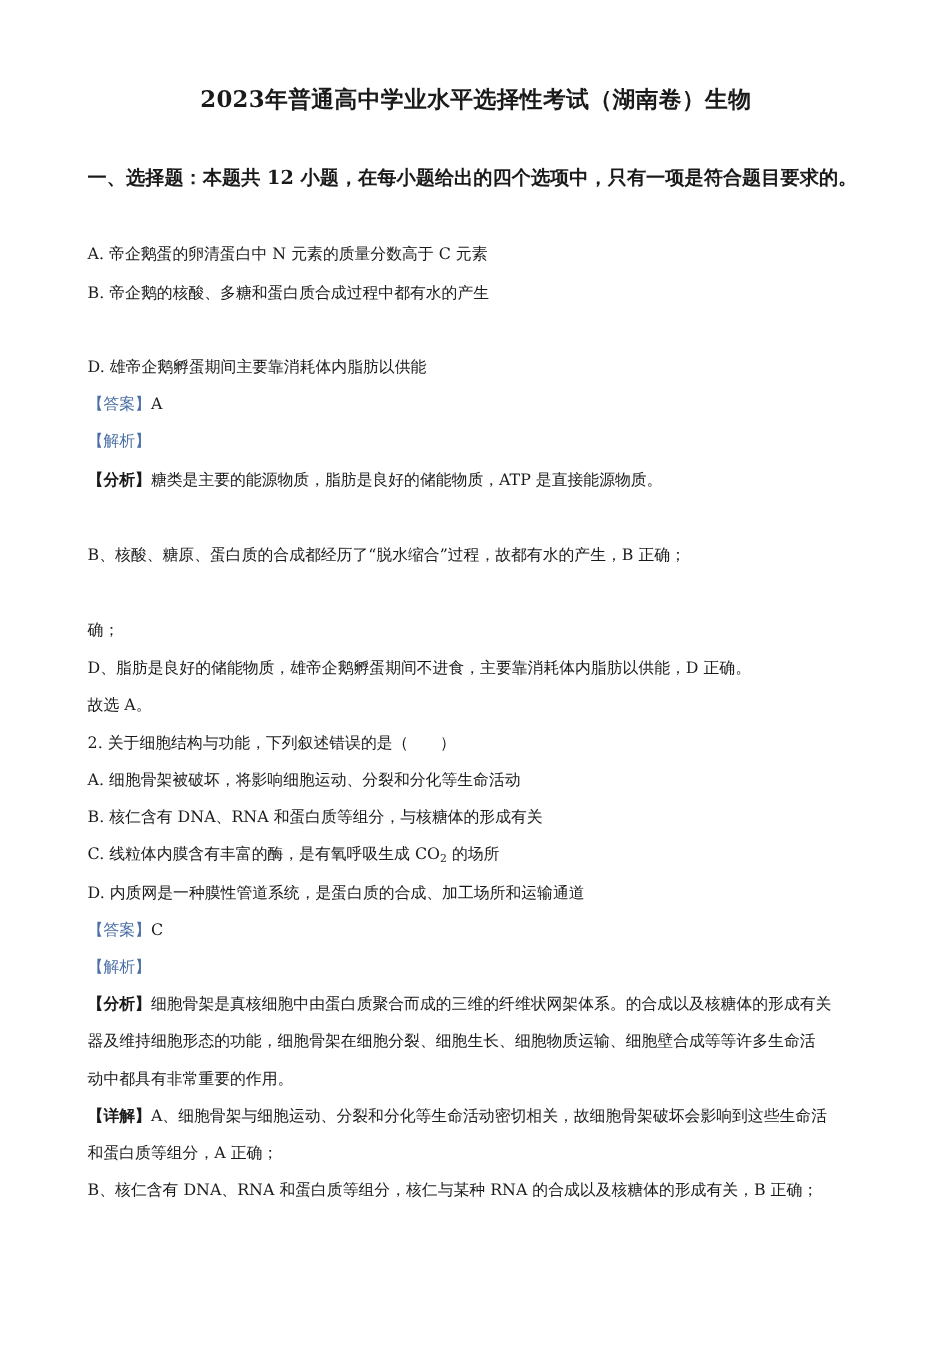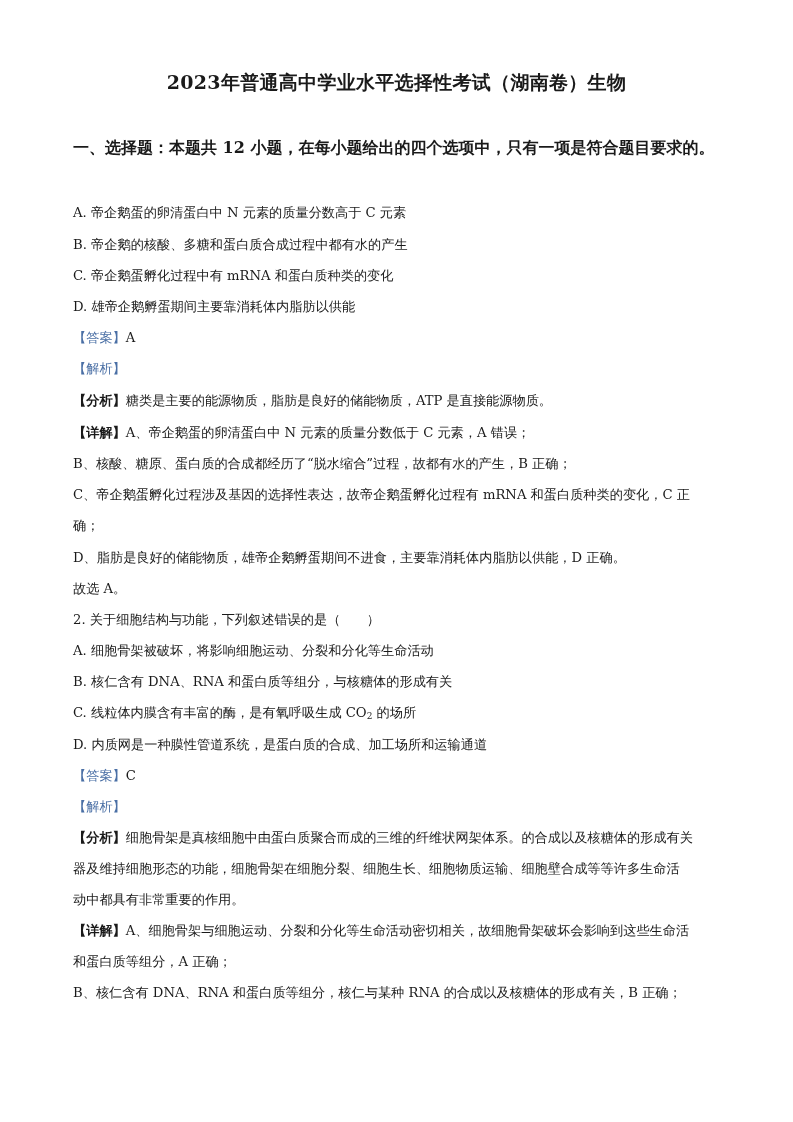--- a/index.html
+++ b/index.html
@@ -16,35 +16,30 @@
 </style>
 </head>
 <body>
 
 <div class="page">
   <div class="title">2023年普通高中学业水平选择性考试（湖南卷）生物</div>
   <div class="section">一、选择题：本题共 12 小题，在每小题给出的四个选项中，只有一项是符合题目要求的。</div>
 
   <div class="line" style="top:204px">A.  帝企鹅蛋的卵清蛋白中 N 元素的质量分数高于 C 元素</div>
   <div class="line" style="top:236px">B.  帝企鹅的核酸、多糖和蛋白质合成过程中都有水的产生</div>
-  <div class="line" style="top:267px">C.  帝企鹅蛋孵化过程中有 mRNA 和蛋白质种类的变化</div>
   <div class="line" style="top:298px">D.  雄帝企鹅孵蛋期间主要靠消耗体内脂肪以供能</div>
 
   <div class="line" style="top:329px">
     <span class="label-blue">【答案】</span><span>A</span>
   </div>
   <div class="line label-blue" style="top:360px">【解析】</div>
   <div class="line" style="top:392px">
     <span class="bold-bracket">【分析】</span><span>糖类是主要的能源物质，脂肪是良好的储能物质，ATP 是直接能源物质。</span>
   </div>
-  <div class="line" style="top:424px">
-    <span class="bold-bracket">【详解】</span><span>A、帝企鹅蛋的卵清蛋白中 N 元素的质量分数低于 C 元素，A 错误；</span>
-  </div>
   <div class="line" style="top:455px">B、核酸、糖原、蛋白质的合成都经历了“脱水缩合”过程，故都有水的产生，B 正确；</div>
-  <div class="line" style="top:486px">C、帝企鹅蛋孵化过程涉及基因的选择性表达，故帝企鹅蛋孵化过程有 mRNA 和蛋白质种类的变化，C 正</div>
   <div class="line" style="top:517px">确；</div>
   <div class="line" style="top:549px">D、脂肪是良好的储能物质，雄帝企鹅孵蛋期间不进食，主要靠消耗体内脂肪以供能，D 正确。</div>
   <div class="line" style="top:580px">故选 A。</div>
 
   <div class="line" style="top:611px">2. 关于细胞结构与功能，下列叙述错误的是（　　）</div>
   <div class="line" style="top:642px">A.  细胞骨架被破坏，将影响细胞运动、分裂和分化等生命活动</div>
   <div class="line" style="top:673px">B.  核仁含有 DNA、RNA 和蛋白质等组分，与核糖体的形成有关</div>
   <div class="line" style="top:704px">
     <span>C.  线粒体内膜含有丰富的酶，是有氧呼吸生成 CO</span><sub>2</sub><span> 的场所</span>
   </div>

